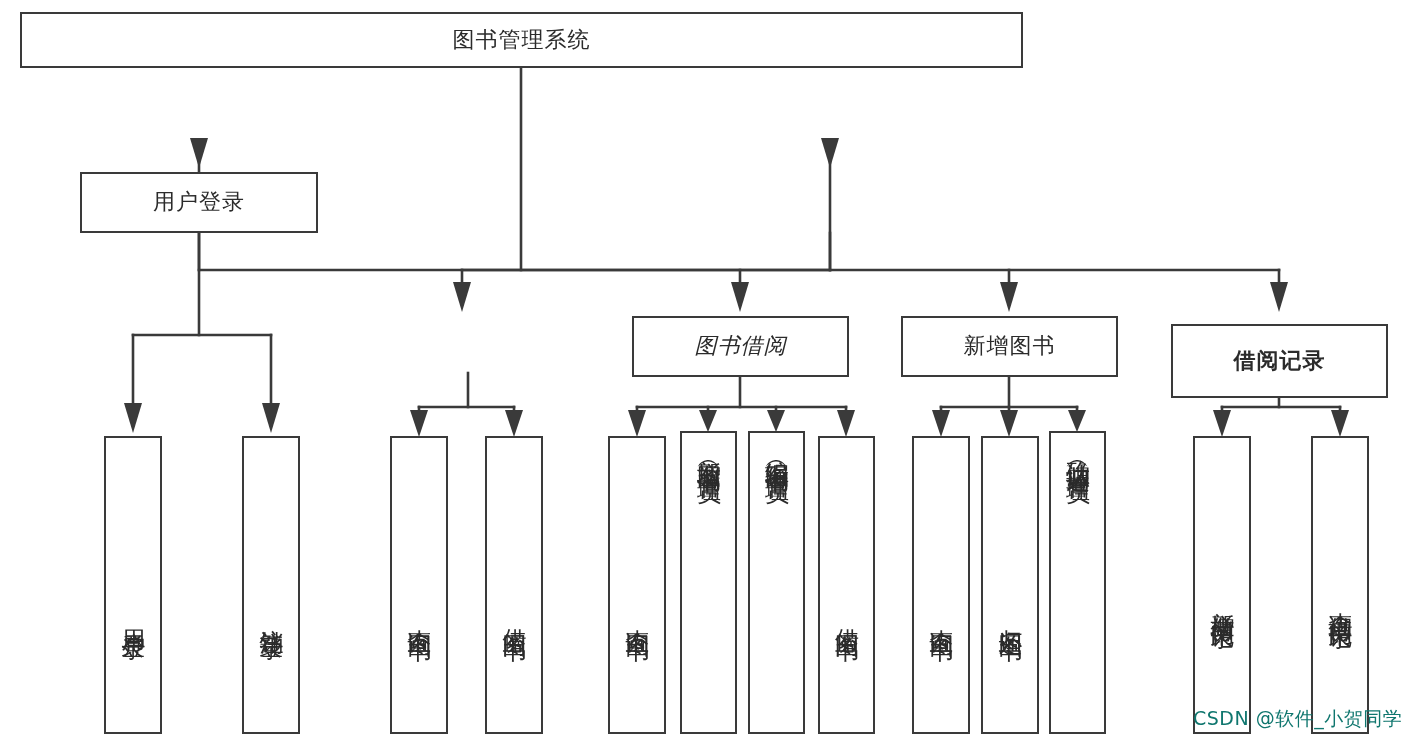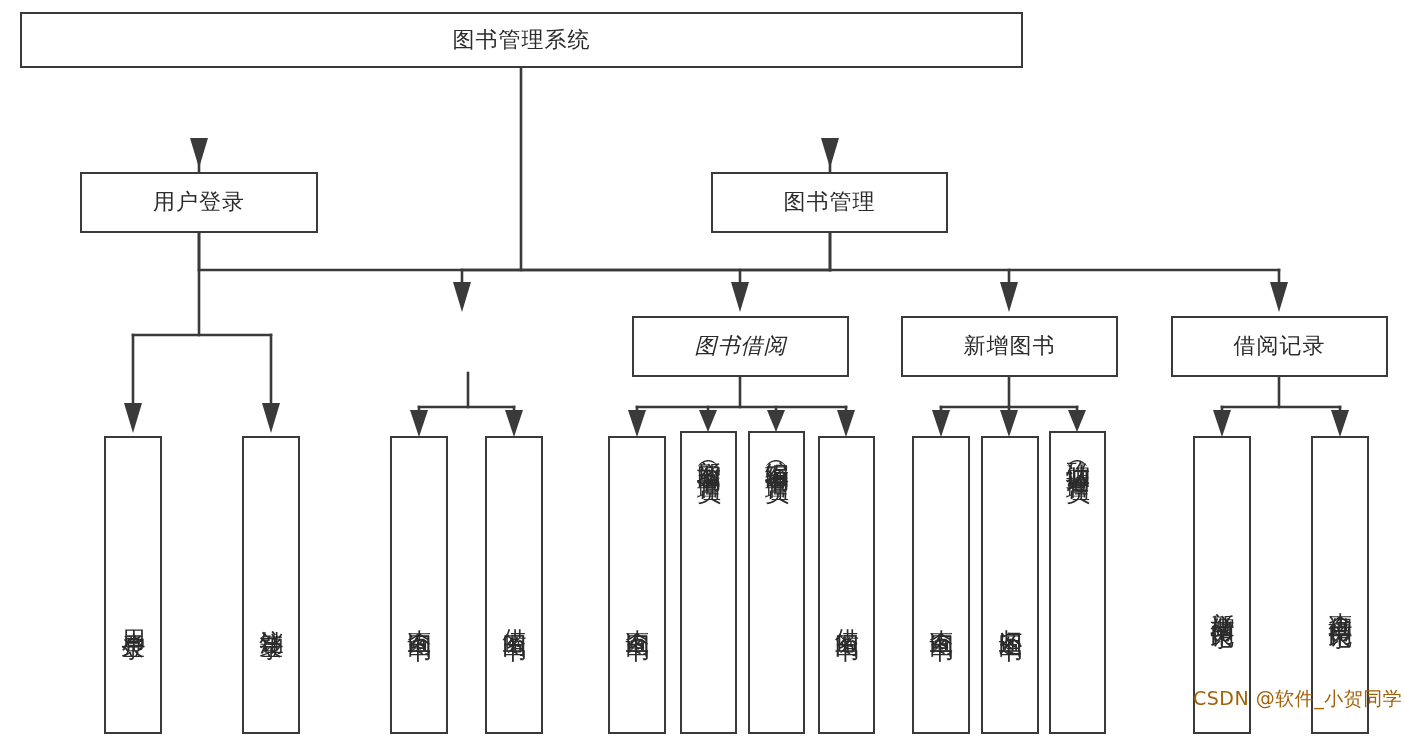--- a/index.html
+++ b/index.html
@@ -62,23 +62,23 @@
   .node.v.mid .node-label {
     margin-top: auto;
     margin-bottom: auto;
   }
   .node-label {
     display: block;
   }
   #watermark {
     position: absolute;
     left: 1193px;
-    top: 686px;
+    top: 706px;
     font-size: 19px;
-    color: #a16207;
+    color: #0f766e;
     white-space: nowrap;
     letter-spacing: 0.5px;
     font-family: "DejaVu Sans", "Liberation Sans", sans-serif;
   }
 </style>
 </head>
 <body>
 
 <div id="diagram-root">
 
@@ -164,34 +164,31 @@
   </svg>
 
   <div class="node h" style="left:20px; top:12px; width:1003px; height:56px;">
     <span class="node-label">图书管理系统</span>
   </div>
 
   <div class="node h" style="left:80px; top:172px; width:238px; height:61px;">
     <span class="node-label">用户登录</span>
   </div>
 
-  <div class="node h" style="left:711px; top:172px; width:237px; height:61px;">
-    <span class="node-label">图书管理</span>
-  </div>
 
 
   <div class="node h" style="left:632px; top:316px; width:217px; height:61px;font-style:italic;">
     <span class="node-label">图书借阅</span>
   </div>
 
   <div class="node h" style="left:901px; top:316px; width:217px; height:61px;">
     <span class="node-label">新增图书</span>
   </div>
 
-  <div class="node h" style="left:1171px; top:316px; width:217px; height:61px;">
+  <div class="node h" style="left:1171px; top:324px; width:217px; height:74px;font-weight:bold;">
     <span class="node-label">借阅记录</span>
   </div>
 
   <div class="node v mid" style="left:104px; top:436px; width:58px; height:298px; padding-top:62px;">
     <span class="node-label">用户登录</span>
   </div>
 
   <div class="node v mid" style="left:242px; top:436px; width:58px; height:298px; padding-top:62px;">
     <span class="node-label">注销登录</span>
   </div>

